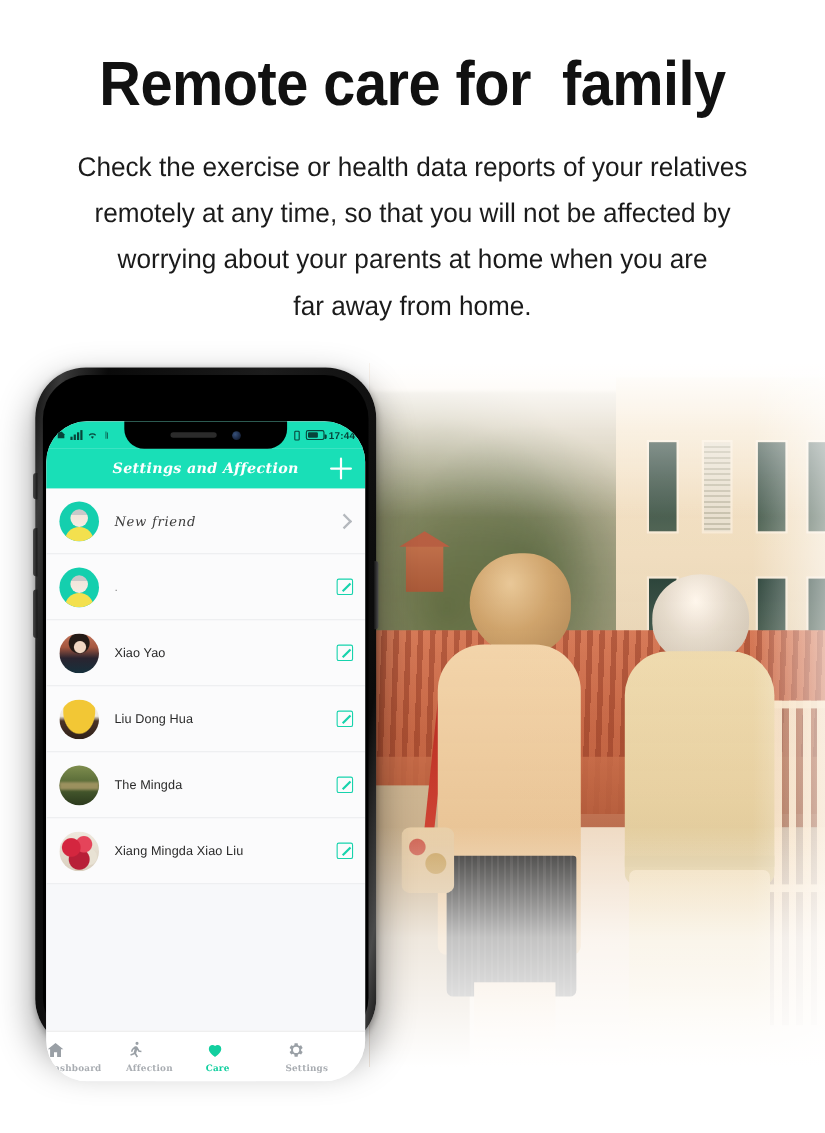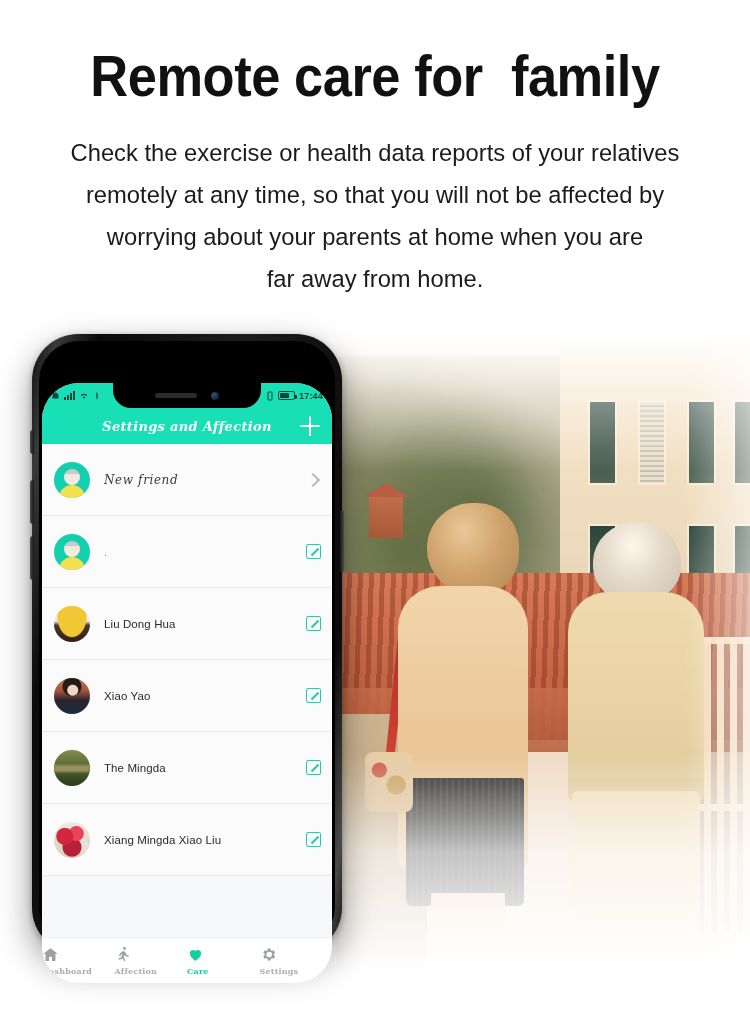--- a/index.html
+++ b/index.html
@@ -337,21 +337,21 @@
 
   
   .list {
     flex: 1 1 auto;
     background: #f7f8fa;
     overflow: hidden;
   }
   .row {
     display: flex;
     align-items: center;
-    height: 72px;
+    height: 60px;
     padding: 0 11px 0 12px;
     background: #fbfbfc;
     border-bottom: 1px solid #e8eaed;
     justify-content: space-between;
   }
   .avatar {
     width: 36px; height: 36px; border-radius: 50%;
     flex: 0 0 auto; overflow: hidden; position: relative;
     background: #14cfae;
   }
@@ -578,28 +578,28 @@
             <span class="chev"></span>
           </div>
 
           <div class="row">
             <span class="avatar av-person"></span>
             <span class="row-label dot">.</span>
             <span class="edit-ico"></span>
           </div>
 
           <div class="row">
+            <span class="avatar av-xiaoyao"></span>
+            <span class="row-label">Xiao Yao</span>
+            <span class="edit-ico"></span>
+          </div>
+
+          <div class="row">
             <span class="avatar av-liu"></span>
             <span class="row-label">Liu Dong Hua</span>
-            <span class="edit-ico"></span>
-          </div>
-
-          <div class="row">
-            <span class="avatar av-xiaoyao"></span>
-            <span class="row-label">Xiao Yao</span>
             <span class="edit-ico"></span>
           </div>
 
           <div class="row">
             <span class="avatar av-world"></span>
             <span class="row-label">The Mingda</span>
             <span class="edit-ico"></span>
           </div>
 
           <div class="row">

